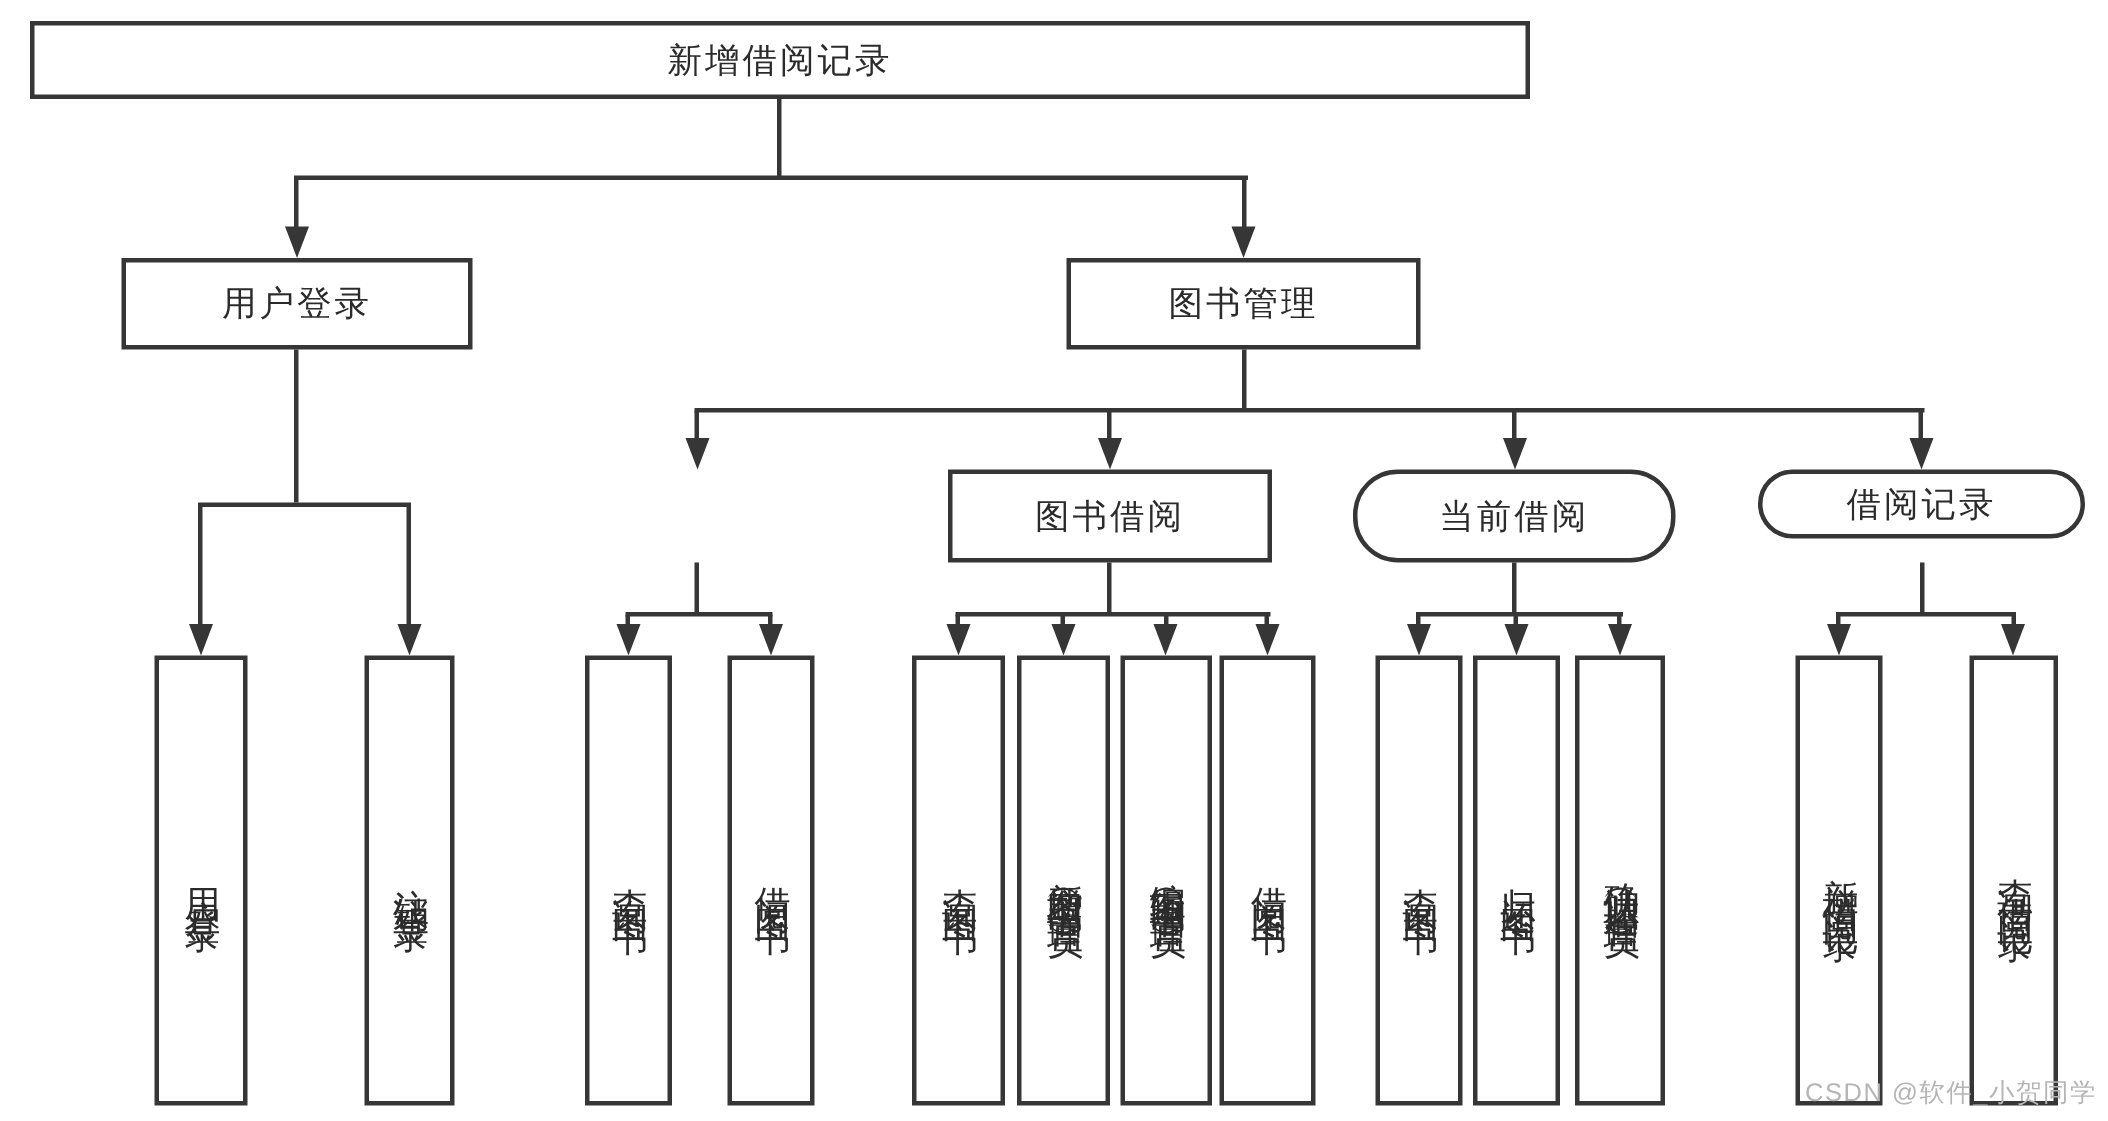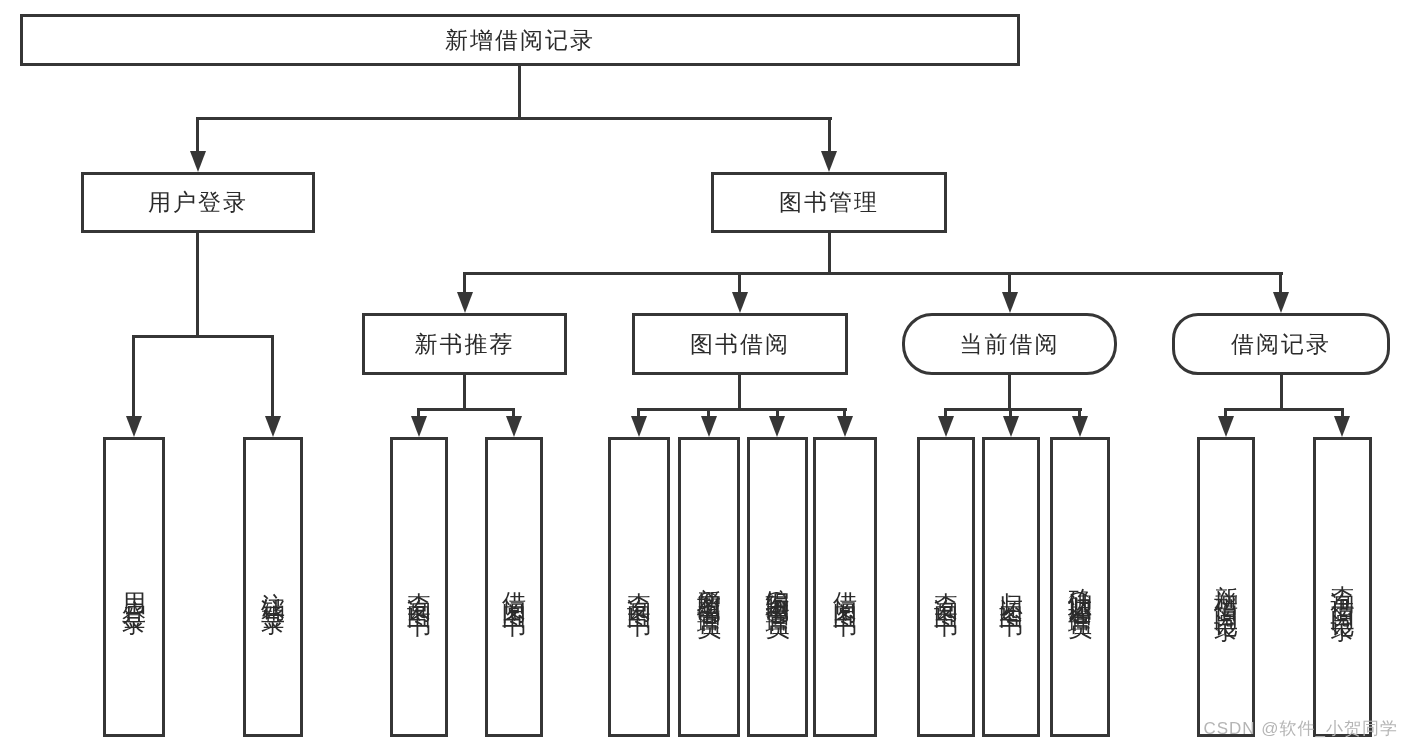--- a/index.html
+++ b/index.html
@@ -83,30 +83,27 @@
   <div class="hline" style="left:463px;top:272px;width:820px;"></div>
   <div class="vline" style="left:463px;top:274px;height:22px;"></div>
   <div class="arrow" style="left:457px;top:292px;"></div>
   <div class="vline" style="left:738px;top:274px;height:22px;"></div>
   <div class="arrow" style="left:732px;top:292px;"></div>
   <div class="vline" style="left:1008px;top:274px;height:22px;"></div>
   <div class="arrow" style="left:1002px;top:292px;"></div>
   <div class="vline" style="left:1279px;top:274px;height:22px;"></div>
   <div class="arrow" style="left:1273px;top:292px;"></div>
 
-  <div class="box h-node" style="left:362px;top:313px;width:205px;height:62px;">
-    <span>新书推荐</span>
-  </div>
   <div class="box h-node" style="left:632px;top:313px;width:216px;height:62px;">
     <span>图书借阅</span>
   </div>
   <div class="box h-node" style="left:902px;top:313px;width:215px;height:62px;border-radius:30px;">
     <span>当前借阅</span>
   </div>
-  <div class="box h-node" style="left:1172px;top:313px;width:218px;height:62px;border-radius:26px;">
+  <div class="box h-node" style="left:1172px;top:313px;width:218px;height:46px;border-radius:26px;">
     <span>借阅记录</span>
   </div>
 
   <div class="vline" style="left:463px;top:375px;height:34px;"></div>
   <div class="hline" style="left:417px;top:408px;width:98px;"></div>
   <div class="vline" style="left:417px;top:410px;height:9px;"></div>
   <div class="arrow" style="left:411px;top:416px;"></div>
   <div class="vline" style="left:512px;top:410px;height:9px;"></div>
   <div class="arrow" style="left:506px;top:416px;"></div>
 

